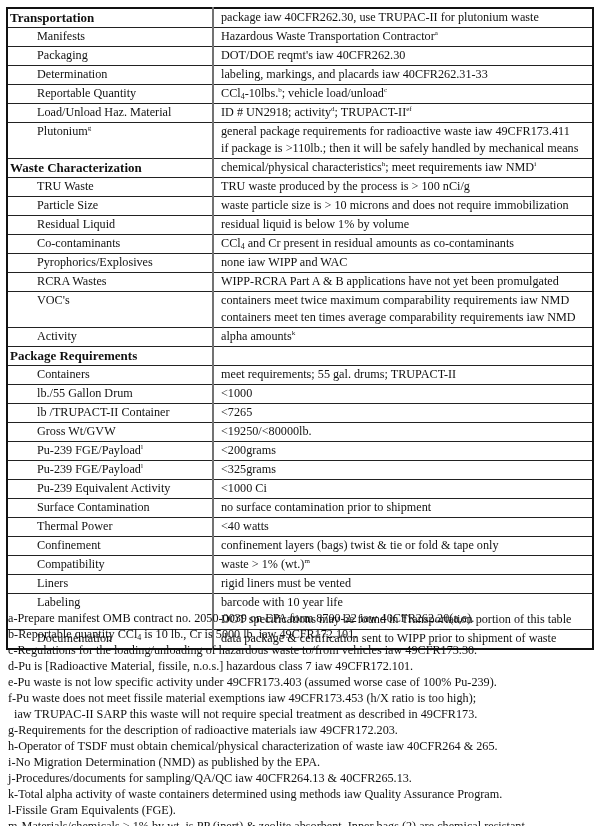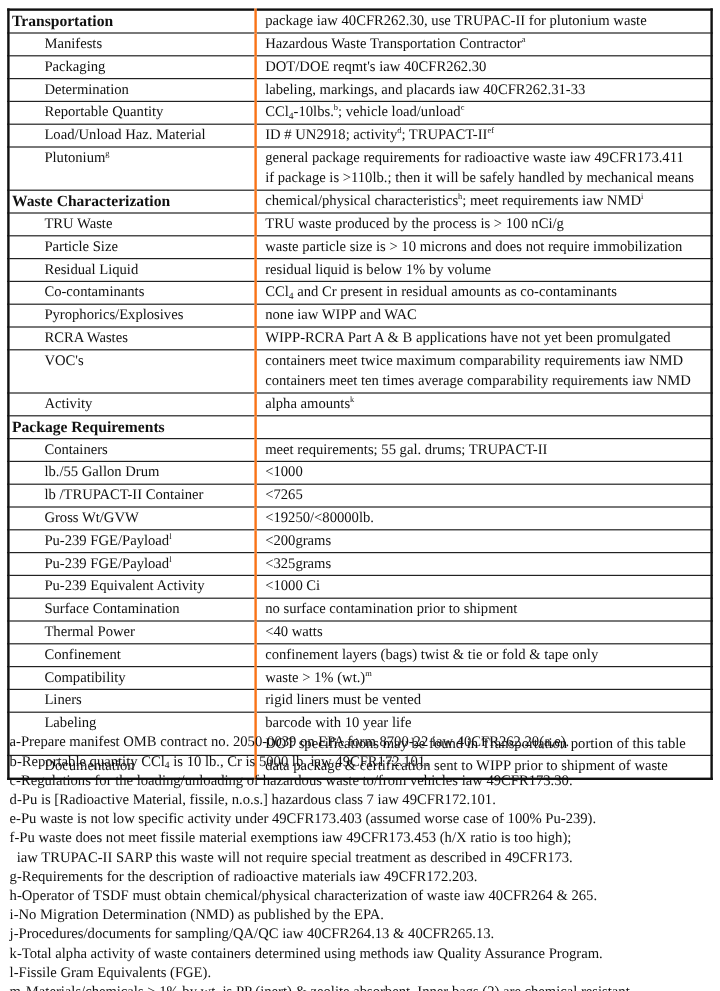--- a/index.html
+++ b/index.html
@@ -13,21 +13,21 @@
     border-collapse: collapse;
     border: 2px solid #111;
     font-size: 12.2px;
     line-height: 17px;
   }
   #doc-table td {
     border: 1px solid #222;
     padding: 0 4px 1px 4px;
     vertical-align: top;
   }
-  #doc-table td.label { width: 171px; border-right: 2px solid #f97316; }
+  #doc-table td.label { width: 171px; border-right: 2px solid #737373; }
   #doc-table td.label.sub { padding-left: 29px; }
   #doc-table td.label.section { font-weight: bold; font-size: 13px; padding-left: 2px; }
   #doc-table td.value { padding-left: 7px; }
   sup { font-size: 7px; line-height: 0; vertical-align: 5px; }
   sub { font-size: 8px; line-height: 0; vertical-align: -2px; }
   .line { display: block; white-space: nowrap; }
   #footnotes {
     position: absolute; left: 8px; top: 610px; width: 590px;
     font-size: 12.2px; line-height: 16px;
   }

